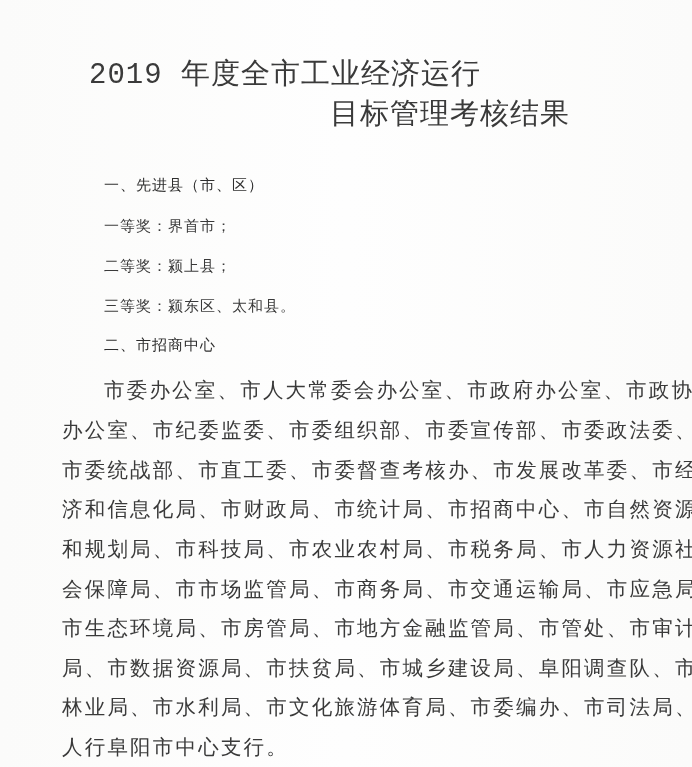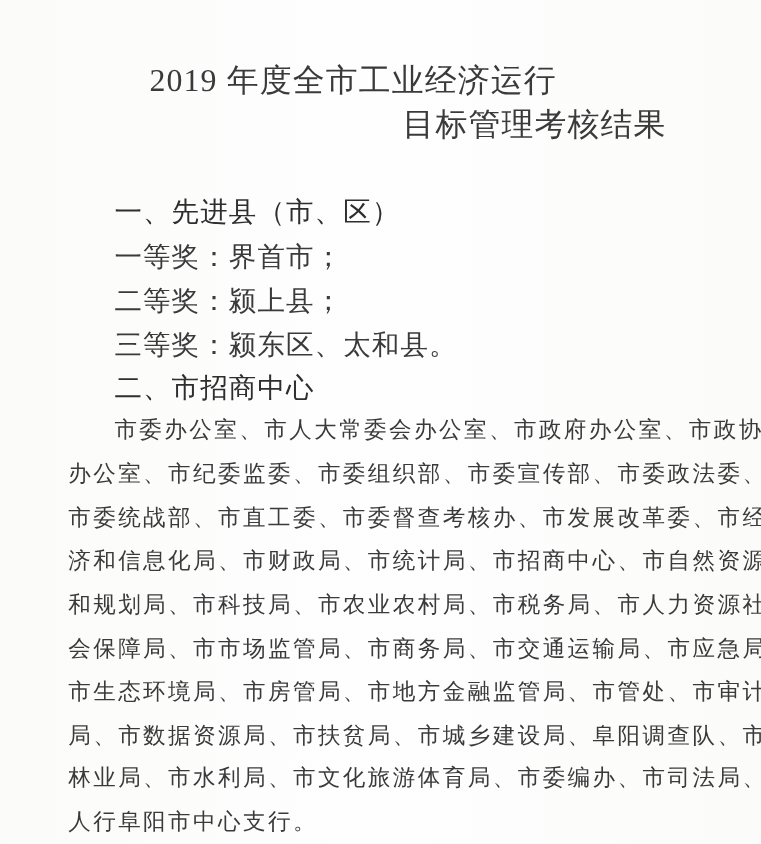--- a/index.html
+++ b/index.html
@@ -19,33 +19,32 @@
       position: absolute;
       left: 0; top: 0;
       width: 692px; height: 767px;
       background: linear-gradient(90deg, #fbfbfa 0%, #fefefe 50%, #fbfbfa 100%);
     }
     .title {
       position: absolute;
       left: 0;
       width: 570px;
       text-align: center;
-      font-family: Liberation Serif, serif;
+      font-family: Liberation Mono, monospace;
       font-size: 29px;
       letter-spacing: 1px;
       color: #3a3a3a;
       white-space: nowrap;
-      padding-left: 36px;
     }
     .title.l1 { top: 54px; }
     .title.l2 { top: 94px; text-align: right; }
     .line {
       position: absolute;
       left: 62px;
-      font-size: 25px;
+      font-size: 15px;
       white-space: nowrap;
       color: #3a3a3a;
       letter-spacing: 1px;
     }
     .heading {
       font-family: "DejaVu Sans", "Liberation Sans", sans-serif;
       color: #2e2e2e;
     }
     .h1 { top: 176px; left: 104px; }
     .a1 { top: 217px; left: 104px; }

